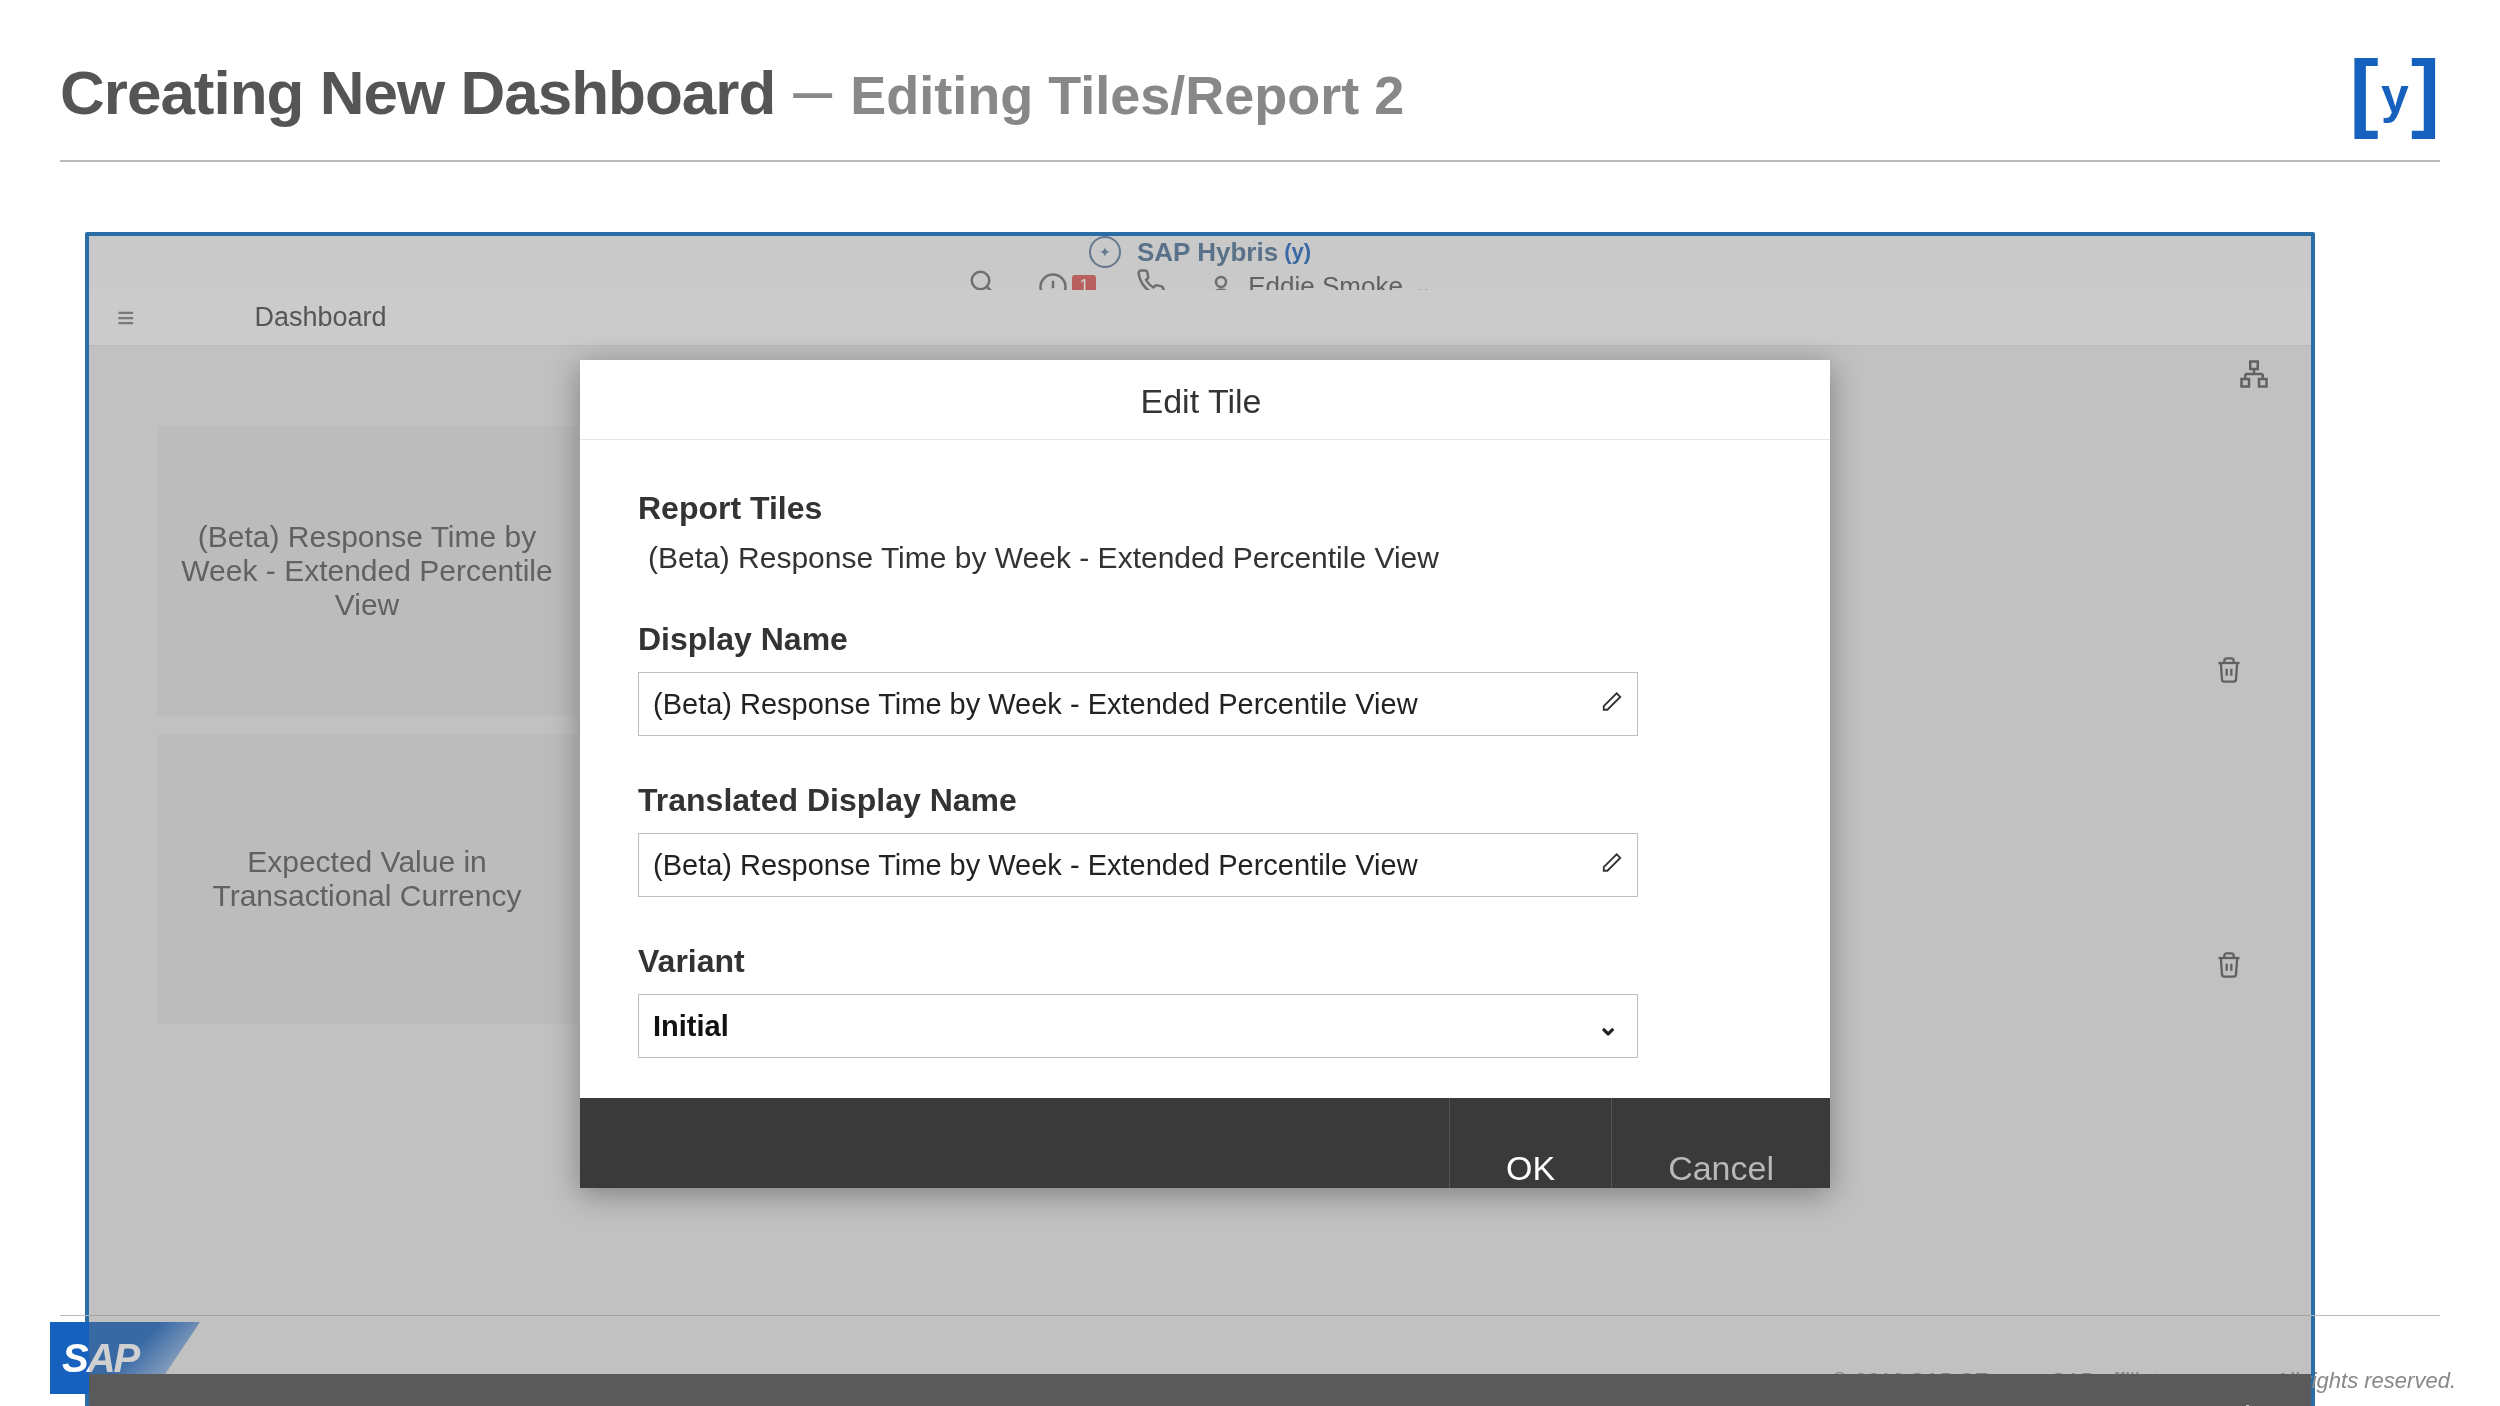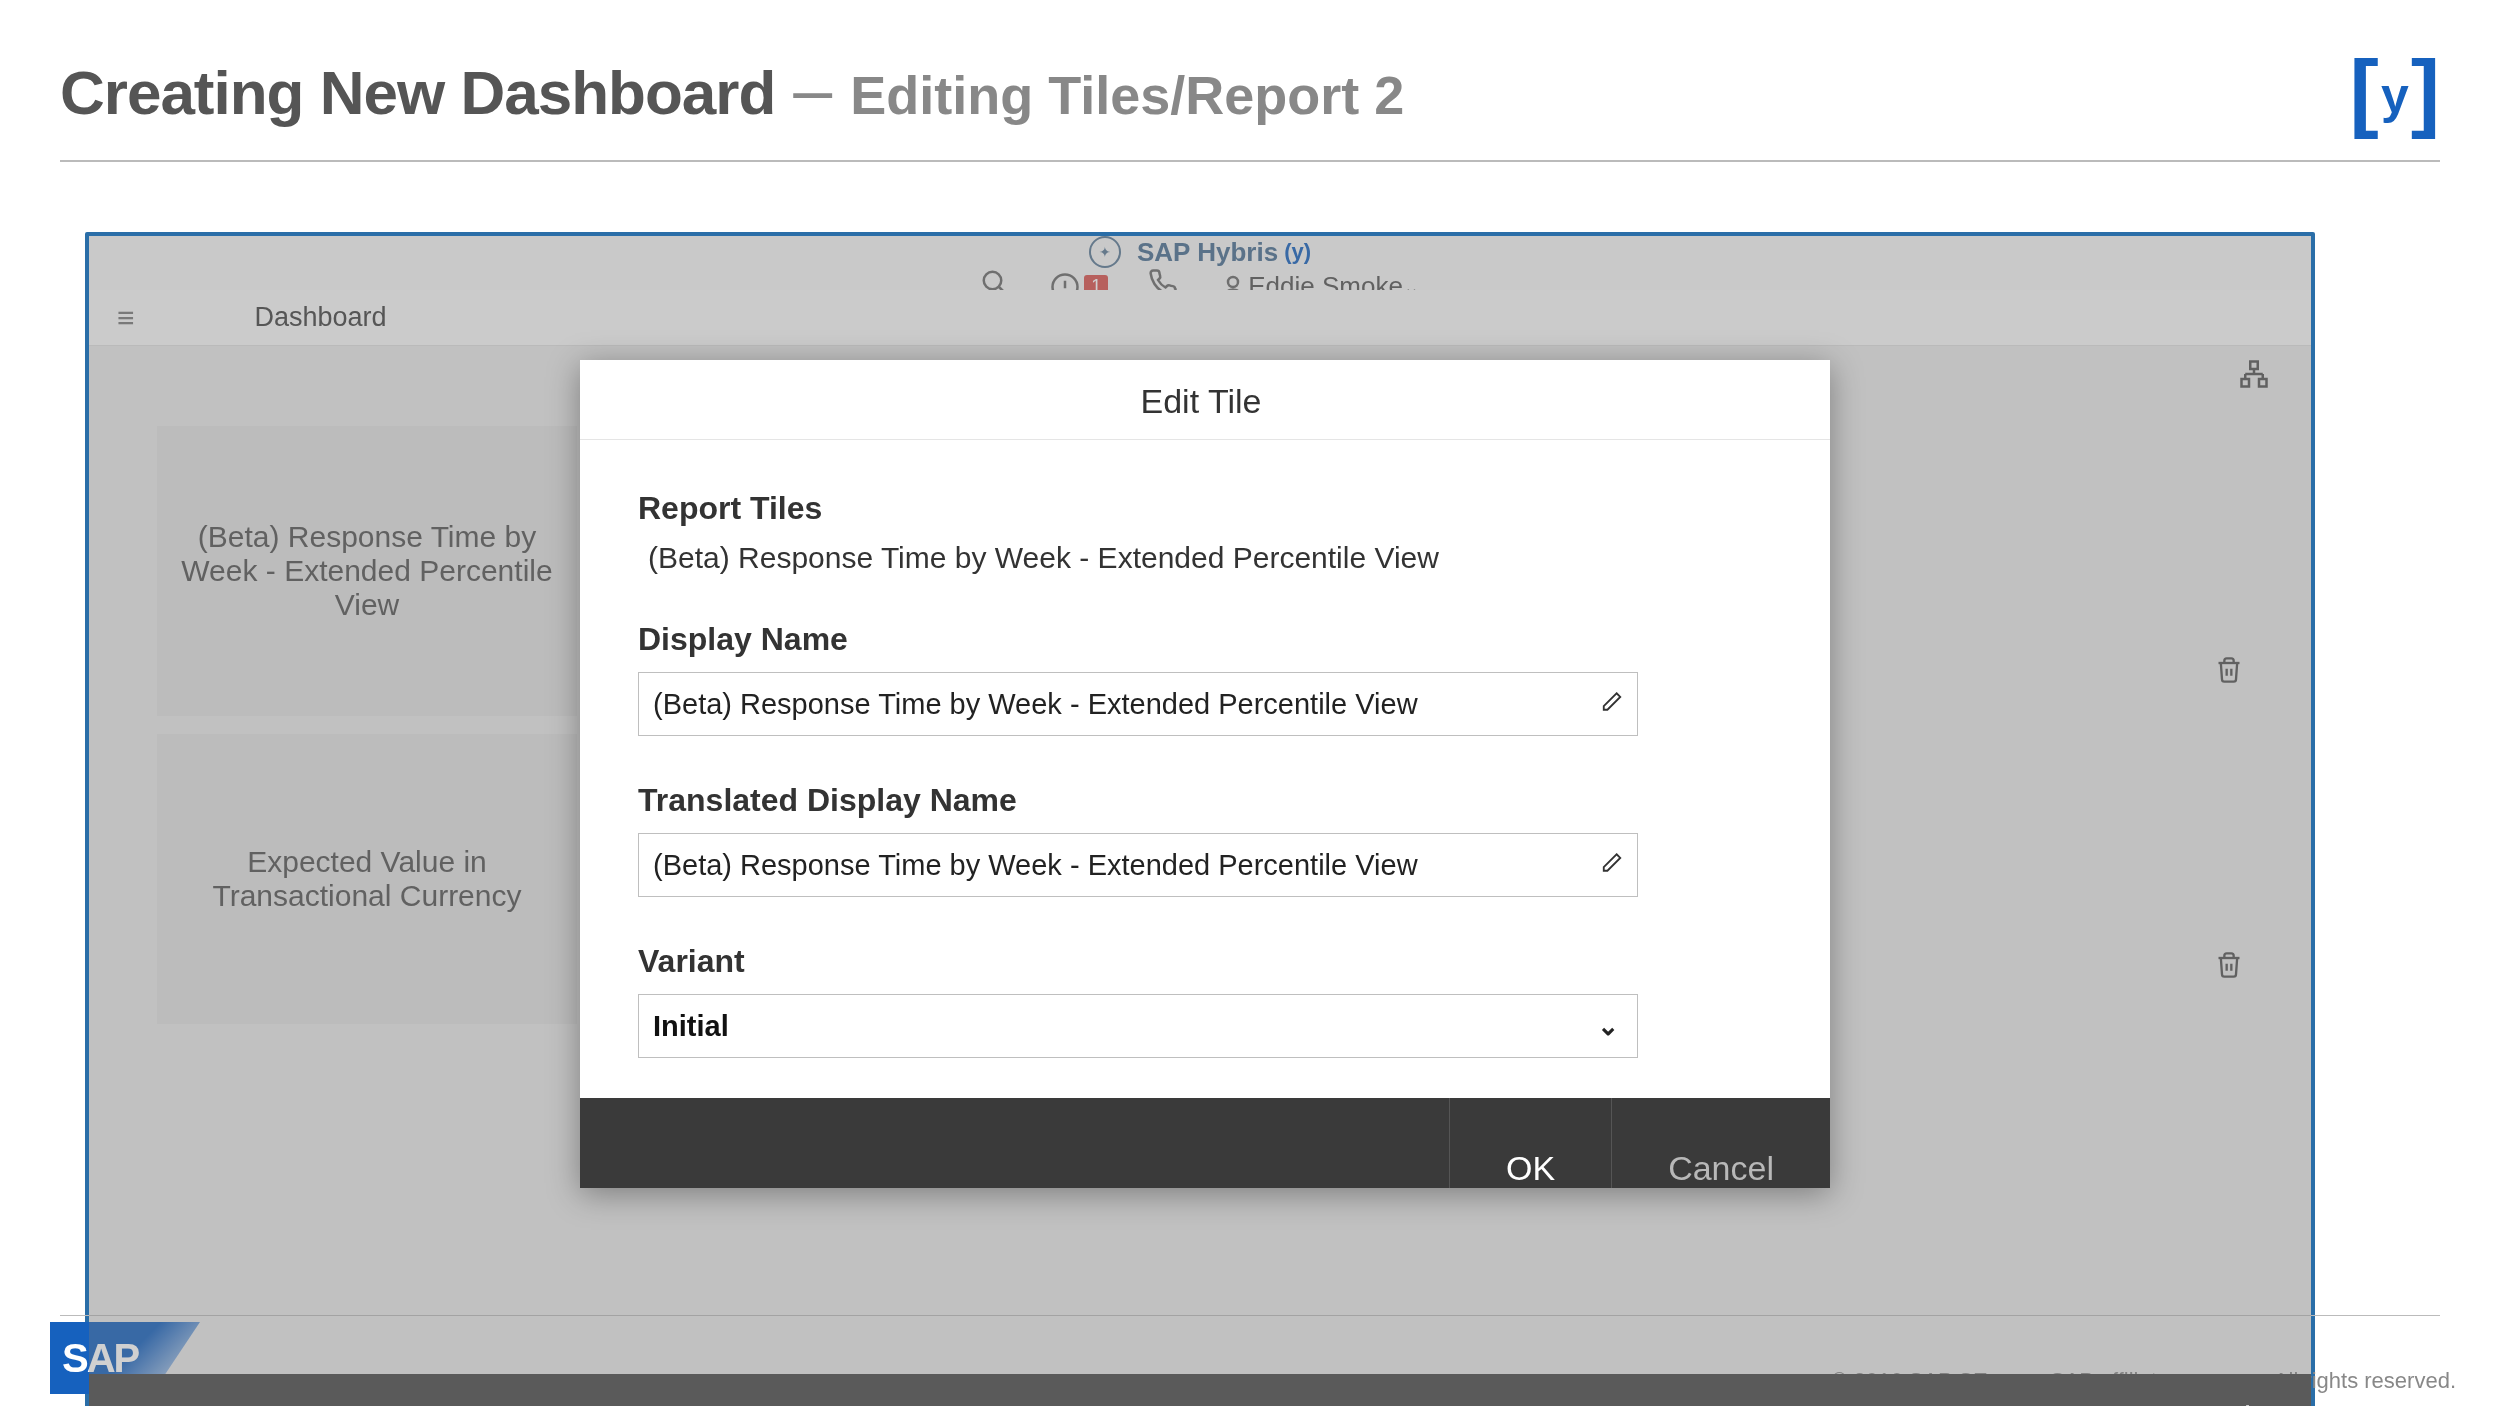--- a/index.html
+++ b/index.html
@@ -92,21 +92,21 @@
     width: 32px; height: 32px; border: 2px solid #5b7a96; border-radius: 50%;
     display:flex; align-items:center; justify-content:center;
   }
   .compass-icon::after { content: "✦"; font-size: 14px; color:#5b7a96; }
   .brand-small { font-weight: 600; color:#4a6f92; display:flex; align-items:center; gap:6px; }
   .brand-small-logo { color:#1661be; font-weight:900; font-size:22px; }
   .topbar-right { display:flex; align-items:center; gap:40px; color:#5b5b5b; }
   .topbar-right .ic { font-size:30px; color:#6b6b6b; }
   .alert-badge { display:flex; align-items:center; gap:4px; }
   .alert-badge .box { background:#d9534f; color:#fff; font-size:18px; width:24px; height:24px; display:flex;align-items:center;justify-content:center; border-radius:3px;}
-  .user-block { display:flex; align-items:center; gap:0; color:#555; font-size:26px;}
+  .user-block { display:flex; align-items:center; gap:12px; color:#555; font-size:26px;}
   .user-block .chev { font-size:20px; color:#888; }
 
   .tab-row {
     height: 56px;
     background: #f7f7f7;
     display: flex;
     align-items: center;
     padding-left: 28px;
     gap: 0;
     border-bottom: 1px solid #ddd;
@@ -271,20 +271,21 @@
   
   .app-frame { height: 1232px; }
 
   .footer-area {
     position:absolute;
     left: 50px; right: 44px;
     bottom: 12px;
     display:flex;
     justify-content:space-between;
     align-items:flex-end;
+    font-style:italic;
   }
   .footer-divider {
     position:absolute;
     left: 60px; right: 60px;
     bottom: 90px;
     border:none;
     border-top: 1px solid #bbb;
   }
   .sap-logo {
     width: 150px;

